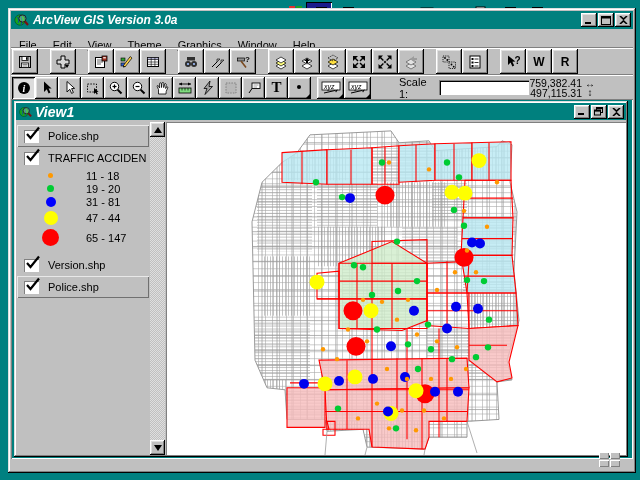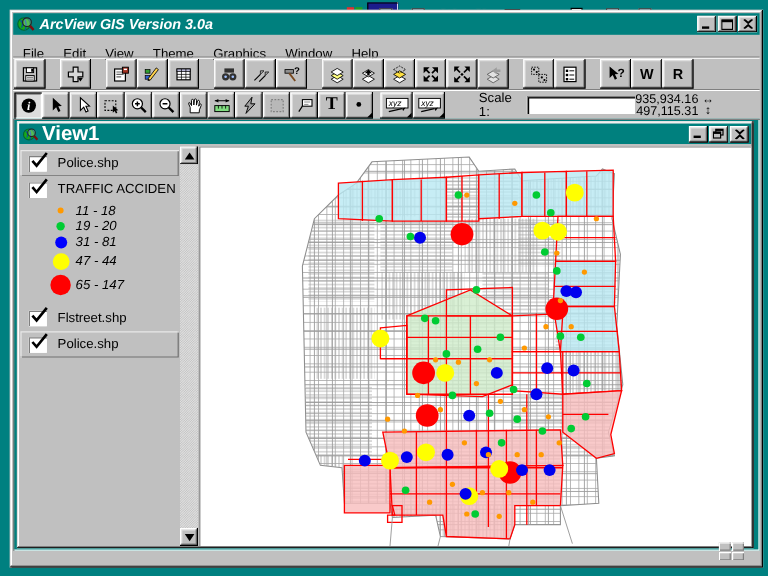--- a/index.html
+++ b/index.html
@@ -47,33 +47,33 @@
   .hr{position:absolute;left:3px;right:3px;height:2px;box-shadow:inset 0 1px 0 #808080,inset 0 -1px 0 #fff;}
   .scale-wrap{display:flex;align-items:center;margin-left:28px;}
   .scale-input{width:84px;height:15px;background:#fff;border:0;margin-left:4px;padding:0 3px;font:11px "Liberation Sans",sans-serif;}
   .coords{margin-left:auto;margin-right:38px;display:flex;align-items:center;gap:3px;}
   .coord-nums{text-align:right;font-size:10.5px;line-height:10px;}
   .coord-arrows{font-size:10px;line-height:9px;text-align:center;}
   
   .mdi{position:absolute;left:3px;top:91px;right:3px;height:360px;background:#00807e;}
   .view-win{position:absolute;left:3px;top:2px;width:614px;height:356px;background:#c0c0c0;}
   .vtitle{position:absolute;left:2px;top:2px;right:2px;height:17px;background:#00807e;display:flex;align-items:center;gap:3px;padding:0 2px;color:#fff;}
-  .vtitle .title-text{font-size:17px;}
+  .vtitle .title-text{font-size:14px;font-style:italic;}
   .vbody{position:absolute;left:2px;top:21px;right:2px;bottom:2px;}
   
   .toc{position:absolute;left:0;top:0;bottom:0;width:149px;background:#c0c0c0;overflow:hidden;}
   .toc-inner{position:absolute;left:0;top:0;right:15px;bottom:0;padding-top:3px;}
   .toc-item{position:relative;display:flex;align-items:center;height:22px;padding-left:7px;margin:0 1px;}
   .toc-item.active{box-shadow:inset 1px 1px 0 #e8e8e8,inset -1px -1px 0 #707070;}
   .cb{position:relative;width:15px;height:13px;background:#fff;box-shadow:inset 1px 1px 0 #808080,inset -1px -1px 0 #fff;flex:none;}
   .cb svg{position:absolute;left:0;top:-4px;overflow:visible;}
   .toc-label{margin-left:9px;white-space:nowrap;overflow:hidden;}
   .legend-row{display:flex;align-items:center;padding-left:26px;}
   .legend-dot{border-radius:50%;flex:none;}
-  .legend-label{margin-left:4px;font-style:italic;}
+  .legend-label{margin-left:27px;}
   
   .toc-sb{position:absolute;right:0;top:0;bottom:0;width:15px;background:#dfdfdf;
     background-image:linear-gradient(45deg,#c0c0c0 25%,transparent 25%,transparent 75%,#c0c0c0 75%),linear-gradient(45deg,#c0c0c0 25%,transparent 25%,transparent 75%,#c0c0c0 75%);
     background-size:2px 2px;background-position:0 0,1px 1px;}
   .sb-btn{position:absolute;left:0;width:15px;height:15px;background:#c0c0c0;display:flex;align-items:center;justify-content:center;}
   .sb-up{top:0;} .sb-down{bottom:0;}
   .tri-up{width:0;height:0;border-left:4px solid transparent;border-right:4px solid transparent;border-bottom:6px solid #000;}
   .tri-down{width:0;height:0;border-left:4px solid transparent;border-right:4px solid transparent;border-top:6px solid #000;}
   
   .map-frame{position:absolute;left:150px;top:0;right:0;bottom:0;background:#fff;box-shadow:inset 1px 1px 0 #808080,inset -1px -1px 0 #fff;}
@@ -467,21 +467,21 @@
         <span class="corner-dd"></span>
       </span>
 
       <span class="scale-wrap">
         <span>Scale 1:</span>
         <input class="scale-input r-field" value="" style="">
       </span>
 
       <span class="coords">
         <span class="coord-nums">
-          <div>935,934.16</div>
+          <div>759,382.41</div>
           <div>497,115.31</div>
         </span>
         <span class="coord-arrows">
           <div>↔</div>
           <div>↕</div>
         </span>
       </span>
     </div>
 
     <div class="mdi r-in">
@@ -554,21 +554,21 @@
                   <span class="legend-dot" style="height: 17px; width: 17px; background: rgb(255, 0, 0); margin-left: 0px; margin-right: 0px;"></span>
                   <span class="legend-label">65 - 147</span>
                 </div>
                 <div style="height: 6px;"></div>
                 <div class="toc-item">
                   <span class="cb">
                     <svg width="18" height="16" viewBox="0 0 18 16">
                       <path d="M3,8 L6.5,12 L15,1.5" stroke="#000" stroke-width="2.2" fill="none"></path>
                     </svg>
                   </span>
-                  <span class="toc-label">Flstreet.shp</span>
+                  <span class="toc-label">Version.shp</span>
                 </div>
                 <div class="toc-item active">
                   <span class="cb">
                     <svg width="18" height="16" viewBox="0 0 18 16">
                       <path d="M3,8 L6.5,12 L15,1.5" stroke="#000" stroke-width="2.2" fill="none"></path>
                     </svg>
                   </span>
                   <span class="toc-label">Police.shp</span>
                 </div>
               </div>

